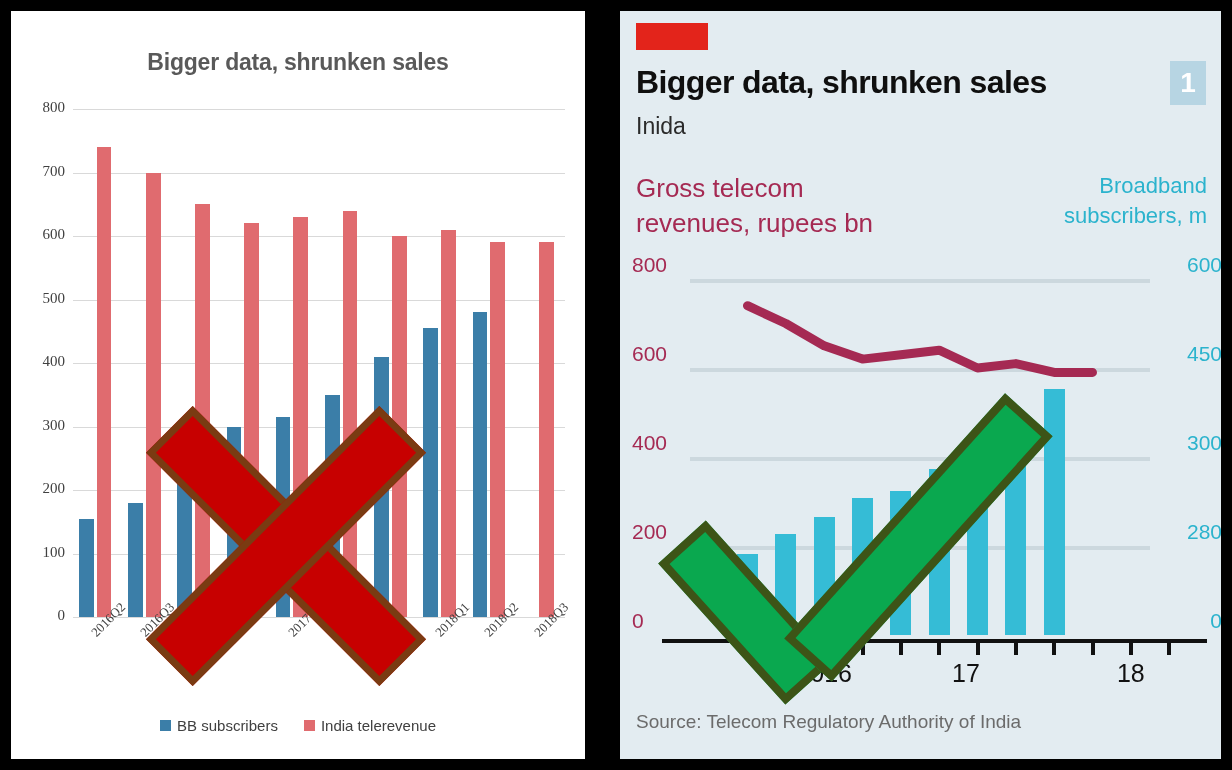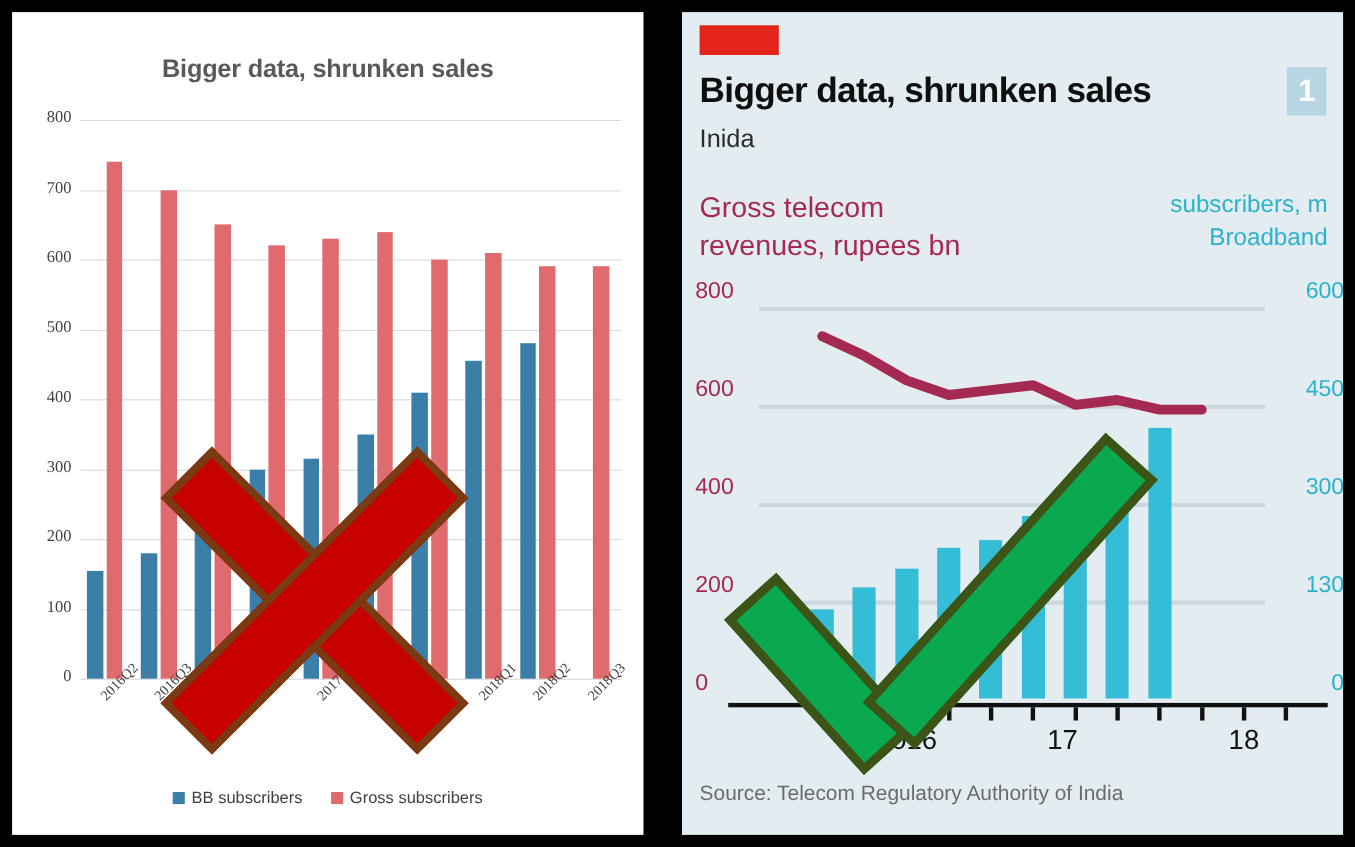--- a/index.html
+++ b/index.html
@@ -181,21 +181,21 @@
         <div class="xlab" style="left: 457.56px; top: 520px;">2018Q3</div>
       </div>
 
     <div class="excel-legend">
       <div class="item">
         <span class="swatch" style="background:#3b7ea8"></span>
         <span>BB subscribers</span>
       </div>
       <div class="item">
         <span class="swatch" style="background:#e06b6f"></span>
-        <span>Gross subscribers</span>
+        <span>India telerevenue</span>
       </div>
     </div>
 
     <div class="mark-x">
       <div class="stroke s1"></div>
       <div class="stroke s2"></div>
     </div>
   </div>
 
   <div class="panel-right">
@@ -207,30 +207,30 @@
     <div class="eco-subtitle">Inida</div>
 
     <div class="badge-1">1</div>
 
     <div class="lbl-left">
       <div>Gross telecom</div>
       <div>revenues, rupees bn</div>
     </div>
 
     <div class="lbl-right">
+      <div>Broadband</div>
       <div>subscribers, m</div>
-      <div>Broadband</div>
     </div>
 
     <div class="eco-plot" id="eco-plot">
         <div class="eco-ytick-l" style="left: -58px; top: 330px;">0</div>
         <div class="eco-ytick-r" style="left: 462px; top: 330px;">0</div>
         <div class="eco-grid" style="top: 267px;"></div>
         <div class="eco-ytick-l" style="left: -58px; top: 241px;">200</div>
-        <div class="eco-ytick-r" style="left: 462px; top: 241px;">130</div>
+        <div class="eco-ytick-r" style="left: 462px; top: 241px;">280</div>
         <div class="eco-grid" style="top: 178px;"></div>
         <div class="eco-ytick-l" style="left: -58px; top: 152px;">400</div>
         <div class="eco-ytick-r" style="left: 462px; top: 152px;">300</div>
         <div class="eco-grid" style="top: 89px;"></div>
         <div class="eco-ytick-l" style="left: -58px; top: 63px;">600</div>
         <div class="eco-ytick-r" style="left: 462px; top: 63px; text-align: right;">450</div>
         <div class="eco-grid" style="top: 0px;"></div>
         <div class="eco-ytick-l" style="left: -58px; top: -26px;">800</div>
         <div class="eco-ytick-r" style="left: 462px; top: -26px;">600</div>
         <div class="eco-bar" style="left: 46.9583px; width: 21.0833px; height: 80.6933px;"></div>

